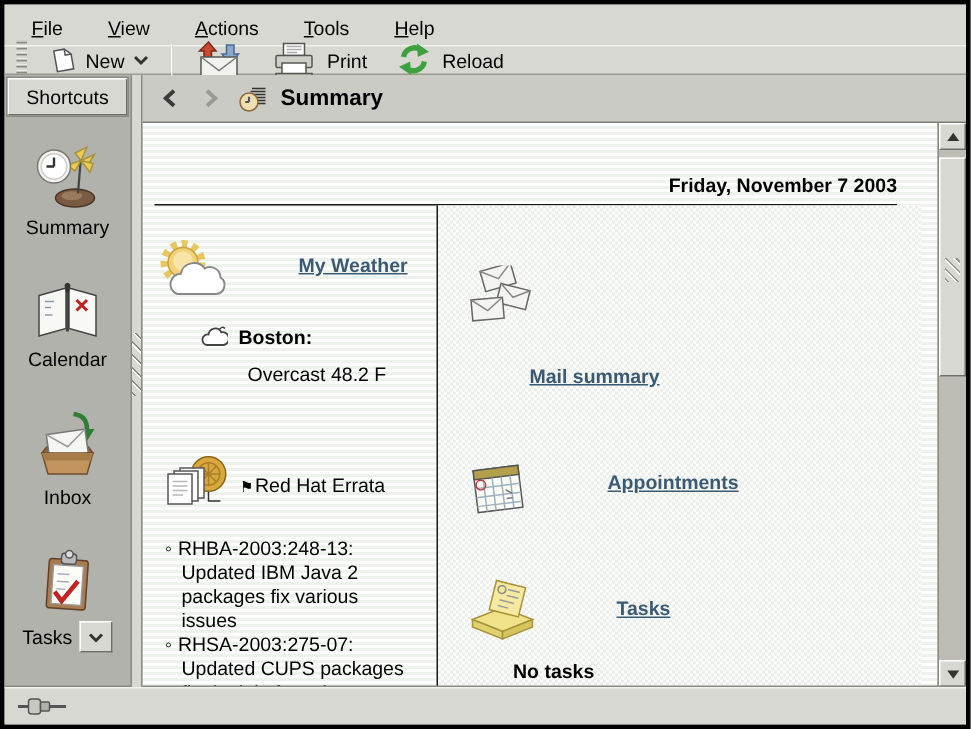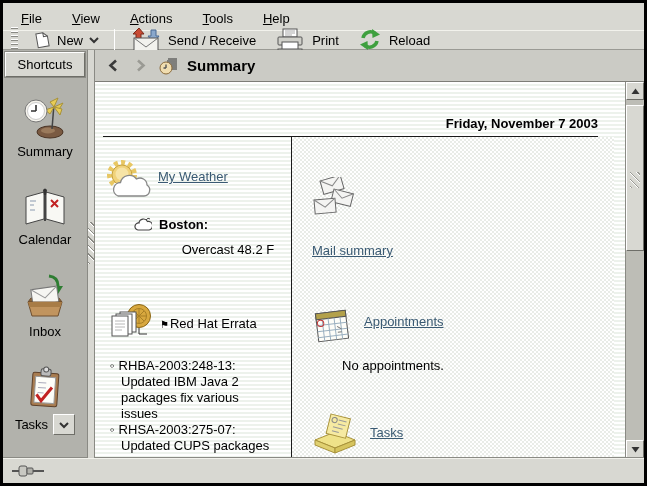--- a/index.html
+++ b/index.html
@@ -49,27 +49,27 @@
   .rule { border-bottom:1px solid #1a1a1a; margin:0 27px 0 8px; }
   .columns { flex:1; display:flex; align-items:stretch; min-height:0; }
   .col-left { width:196px; padding-left:9px; }
   .col-divider { width:1px; background:#1a1a1a; }
   .col-right { flex:1; margin-right:11px; padding-left:20px; background:#fff;
     background-image:
       linear-gradient(45deg, #e9ece7 25%, transparent 25%, transparent 75%, #e9ece7 75%),
       linear-gradient(45deg, #e9ece7 25%, transparent 25%, transparent 75%, #e9ece7 75%);
     background-size:4px 4px; background-position:0 0, 2px 2px; }
 
-  a.summary-link { color:#3a5a73; font-weight:normal; text-decoration:underline; cursor:pointer; }
+  a.summary-link { color:#3a5a73; font-weight:bold; text-decoration:underline; cursor:pointer;margin-left:41px; }
 
   .weather-head { display:flex; gap:6px; margin-top:22px; }
   .weather-head a { margin-top:10px; }
   .boston-row { display:flex; gap:7px; align-items:center; margin:12px 0 0 30px; }
   .bold { font-weight:bold; }
-  .conditions { margin:10px 0 0 61px;text-align:center; }
+  .conditions { margin:10px 0 0 61px; }
   .errata-head { display:flex; gap:4px; margin-top:45px; }
   .errata-title { margin-top:14px; font-weight:normal; white-space:nowrap; }
   .flag { font-size:10px; margin-right:1px; }
   .errata-list { list-style:none; margin:8px 0 0 6px; width:168px; line-height:16px; }
   .errata-list li { padding-left:11px; text-indent:-11px; }
   .errata-list li::before { content:"◦"; margin-right:4px; }
 
   .section-head { display:flex; gap:12px; }
   .head-mail { margin-top:40px;flex-direction:column; } .head-mail a { margin-top:12px; }
   .head-appt { margin-top:48px; } .head-appt a { margin-top:8px; }
@@ -116,21 +116,20 @@
 
     <div class="tb-sep"></div>
 
     <button class="tb-btn">
       <svg width="32" height="26" viewBox="0 0 32 26">
         <polygon points="9,1 14,7 11,7 11,14 6,14 6,7 3,7" fill="#c84a33" stroke="#7a2a1a"></polygon>
         <polygon points="21,3 26,3 26,9 29,9 23.5,16 18,9 21,9" fill="#8aa8cc" stroke="#4a6a94"></polygon>
         <rect x="4" y="11" width="24" height="14" fill="#f2f2ee" stroke="#555"></rect>
         <path d="M4,11 L16,20 L28,11" fill="none" stroke="#777"></path>
       </svg>
-      <span>Send / Receive</span>
     </button>
 
     <button class="tb-btn">
       <svg width="32" height="26" viewBox="0 0 32 26">
         <rect x="9" y="2" width="14" height="8" fill="#fff" stroke="#555"></rect>
         <path d="M11,4 h10 M11,6 h10 M11,8 h7" stroke="#aaa"></path>
         <rect x="4" y="10" width="24" height="8" rx="1" fill="#d0d0ca" stroke="#555"></rect>
         <rect x="8" y="15" width="16" height="8" fill="#fff" stroke="#555"></rect>
         <rect x="4" y="22" width="24" height="3" fill="#b8b8b2" stroke="#555"></rect>
       </svg>
@@ -319,21 +318,20 @@
                     <rect x="5" y="6" width="30" height="28" fill="#fdfdf8" stroke="#555"></rect>
                     <rect x="5" y="6" width="30" height="6" fill="#b3a14a" stroke="#555"></rect>
                     <path d="M11,12 v22 M17,12 v22 M23,12 v22 M29,12 v22" stroke="#9ab0c0"></path>
                     <path d="M5,18 h30 M5,24 h30 M5,30 h30" stroke="#9ab0c0"></path>
                     <circle cx="9" cy="16" r="3.2" fill="none" stroke="#c23a3a"></circle>
                     <path d="M25,21 l4,3 M25,27 h4" stroke="#777"></path>
                   </g>
                 </svg>
                 <a class="summary-link">Appointments</a>
               </div>
-              <div class="empty-line">No appointments.</div>
 
               <div class="section-head head-tasks">
                 <svg width="46" height="42" viewBox="0 0 46 42">
                   <polygon points="3,27 23,19 43,27 23,35" fill="#efe289" stroke="#a8923a"></polygon>
                   <polygon points="3,27 23,35 23,40 3,32" fill="#e0d070" stroke="#a8923a"></polygon>
                   <polygon points="43,27 23,35 23,40 43,32" fill="#d6c45e" stroke="#a8923a"></polygon>
                   <g transform="translate(19,1) rotate(14)">
                     <rect width="20" height="20" fill="#f6eaa2" stroke="#a8923a"></rect>
                     <circle cx="5" cy="5" r="2.6" fill="none" stroke="#888"></circle>
                     <path d="M9,4 h8 M9,8 h8 M5,12 h10 M5,16 h7" stroke="#999"></path>

